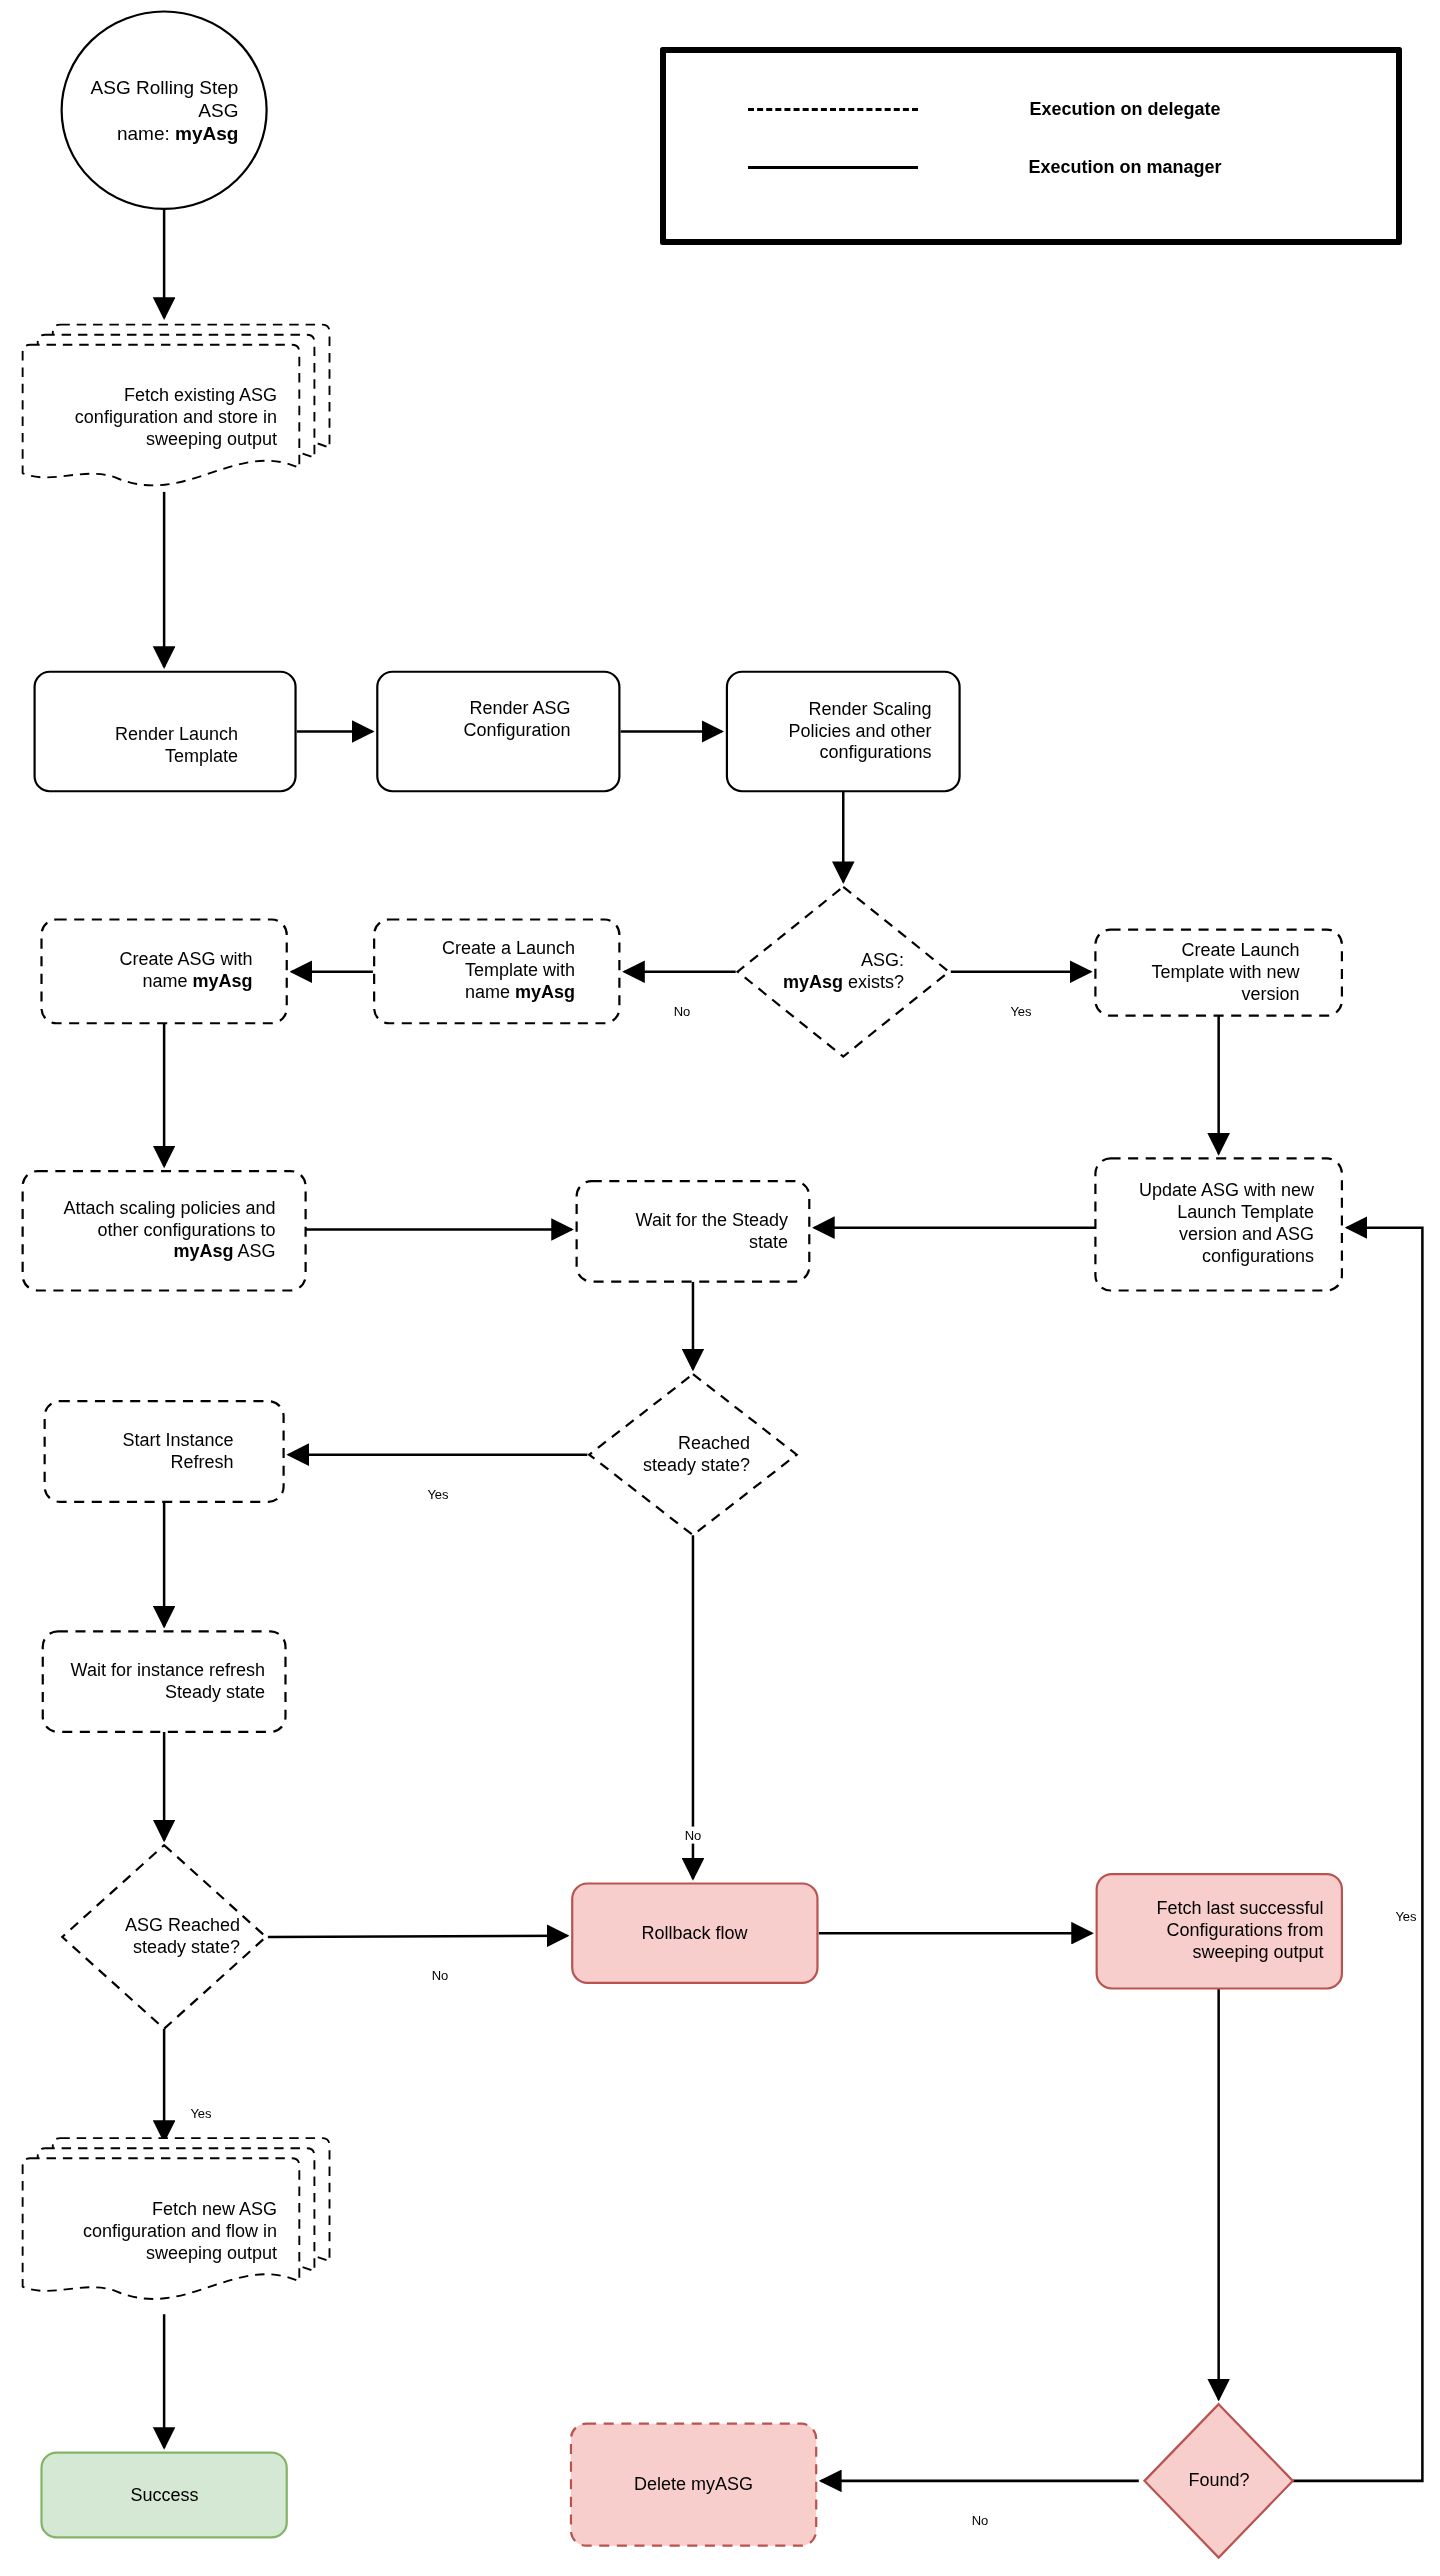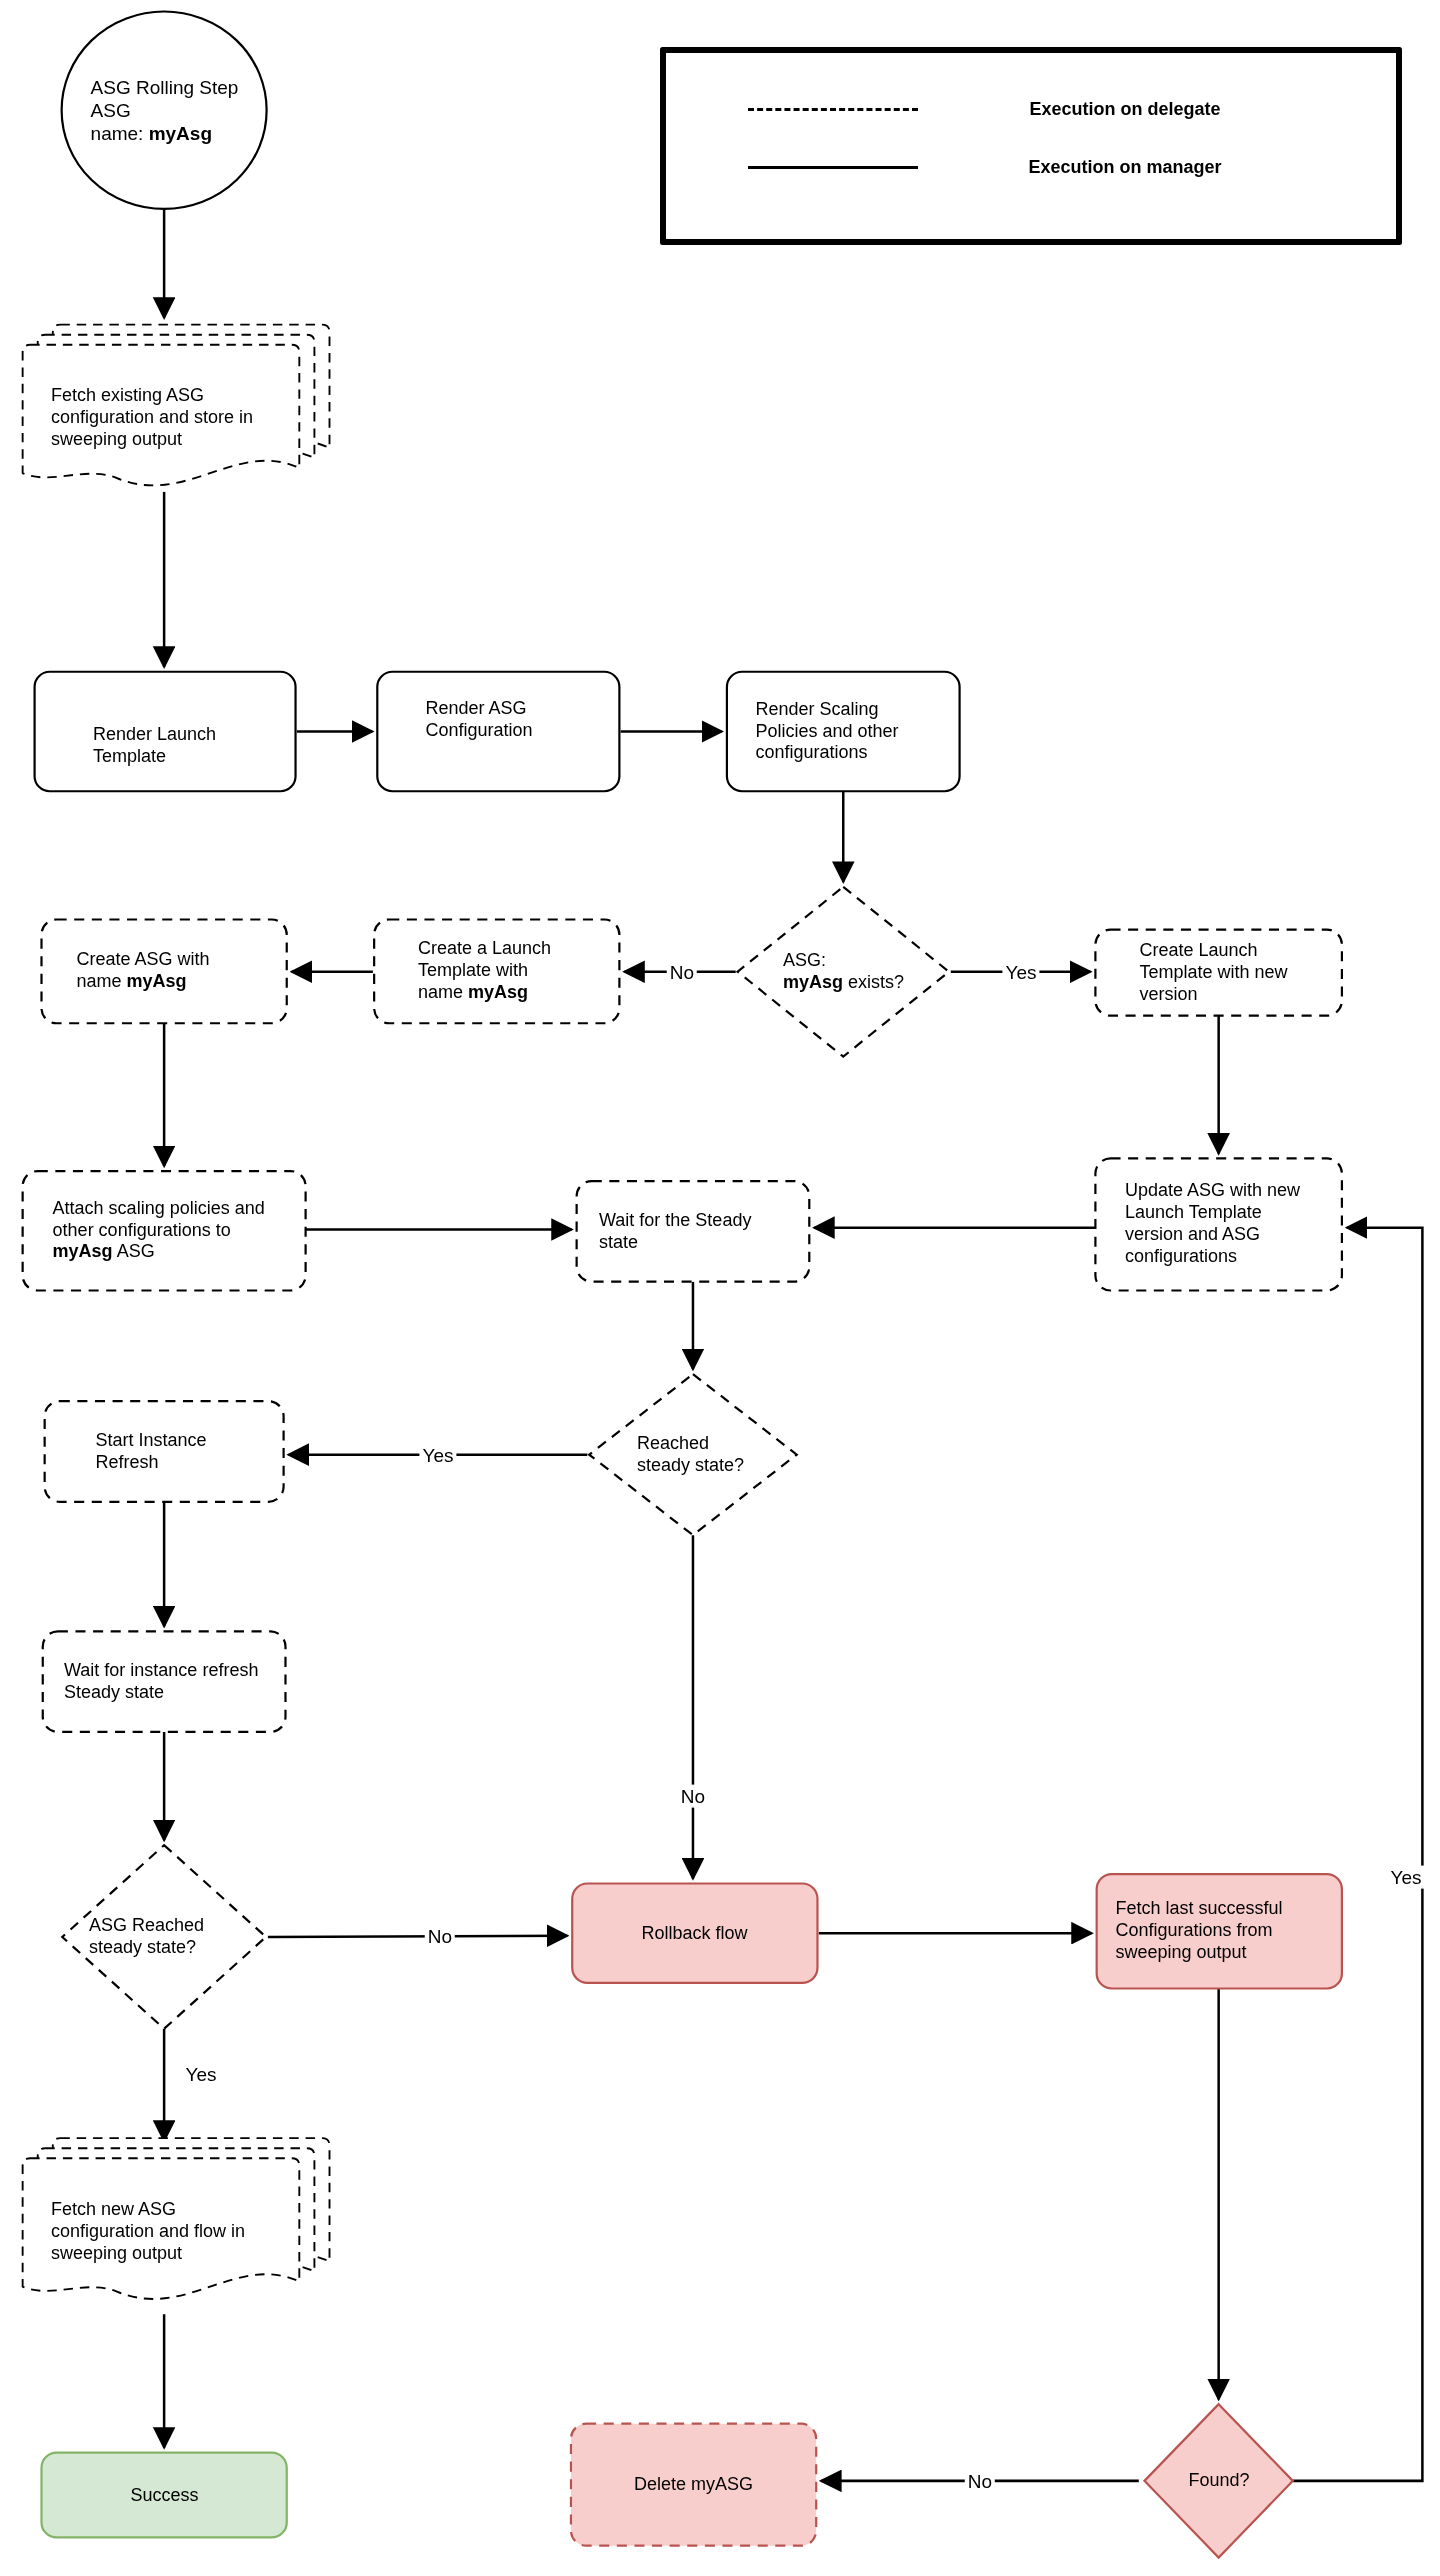--- a/index.html
+++ b/index.html
@@ -7,24 +7,24 @@
           font-family:"Liberation Sans","DejaVu Sans",sans-serif;color:#000;}
   #edges{position:absolute;left:0;top:0;width:1440px;height:2576px;}
   .edge{fill:none;stroke:#000;stroke-width:4;}
   .shape-solid{fill:#fff;stroke:#000;stroke-width:3.5;}
   .shape-dashed{fill:#fff;stroke:#000;stroke-width:3.5;stroke-dasharray:16 12;}
   .shape-red{fill:#f8cecc;stroke:#b85450;stroke-width:3.5;}
   .shape-red-dashed{fill:#f8cecc;stroke:#b85450;stroke-width:3.5;stroke-dasharray:16 12;}
   .shape-green{fill:#d5e8d4;stroke:#82b366;stroke-width:3.5;}
   .tape{fill:#fff;stroke:#000;stroke-width:3;stroke-dasharray:15 11;}
   .node-text{position:absolute;display:flex;align-items:center;justify-content:center;
-             text-align:left;font-size:18px;line-height:1.22;pointer-events:none;}
+             text-align:right;font-size:18px;line-height:1.22;pointer-events:none;}
   .node-text .inner{display:inline-block;}
   .edge-label{position:absolute;transform:translate(-50%,-50%);background:#ffffff;
-              font-size:19px;line-height:1;padding:1.9px 3.1px;white-space:nowrap;}
+              font-size:13px;line-height:1;padding:1.9px 3.1px;white-space:nowrap;margin-top:39px;}
   .legend{position:absolute;left:660px;top:47px;width:742px;height:198px;
           border:6.3px solid #000;border-radius:2.5px;background:#fff;box-sizing:border-box;}
   .legend-line{position:absolute;width:170px;height:0;}
   .legend-line.dashed{border-top:3.1px dashed #000;}
   .legend-line.solid{border-top:3.1px solid #000;}
   .legend-label{position:absolute;width:440px;text-align:center;font-size:18px;
                 font-weight:bold;line-height:22.6px;}
   b{font-weight:bold;}
 </style>
 </head>

